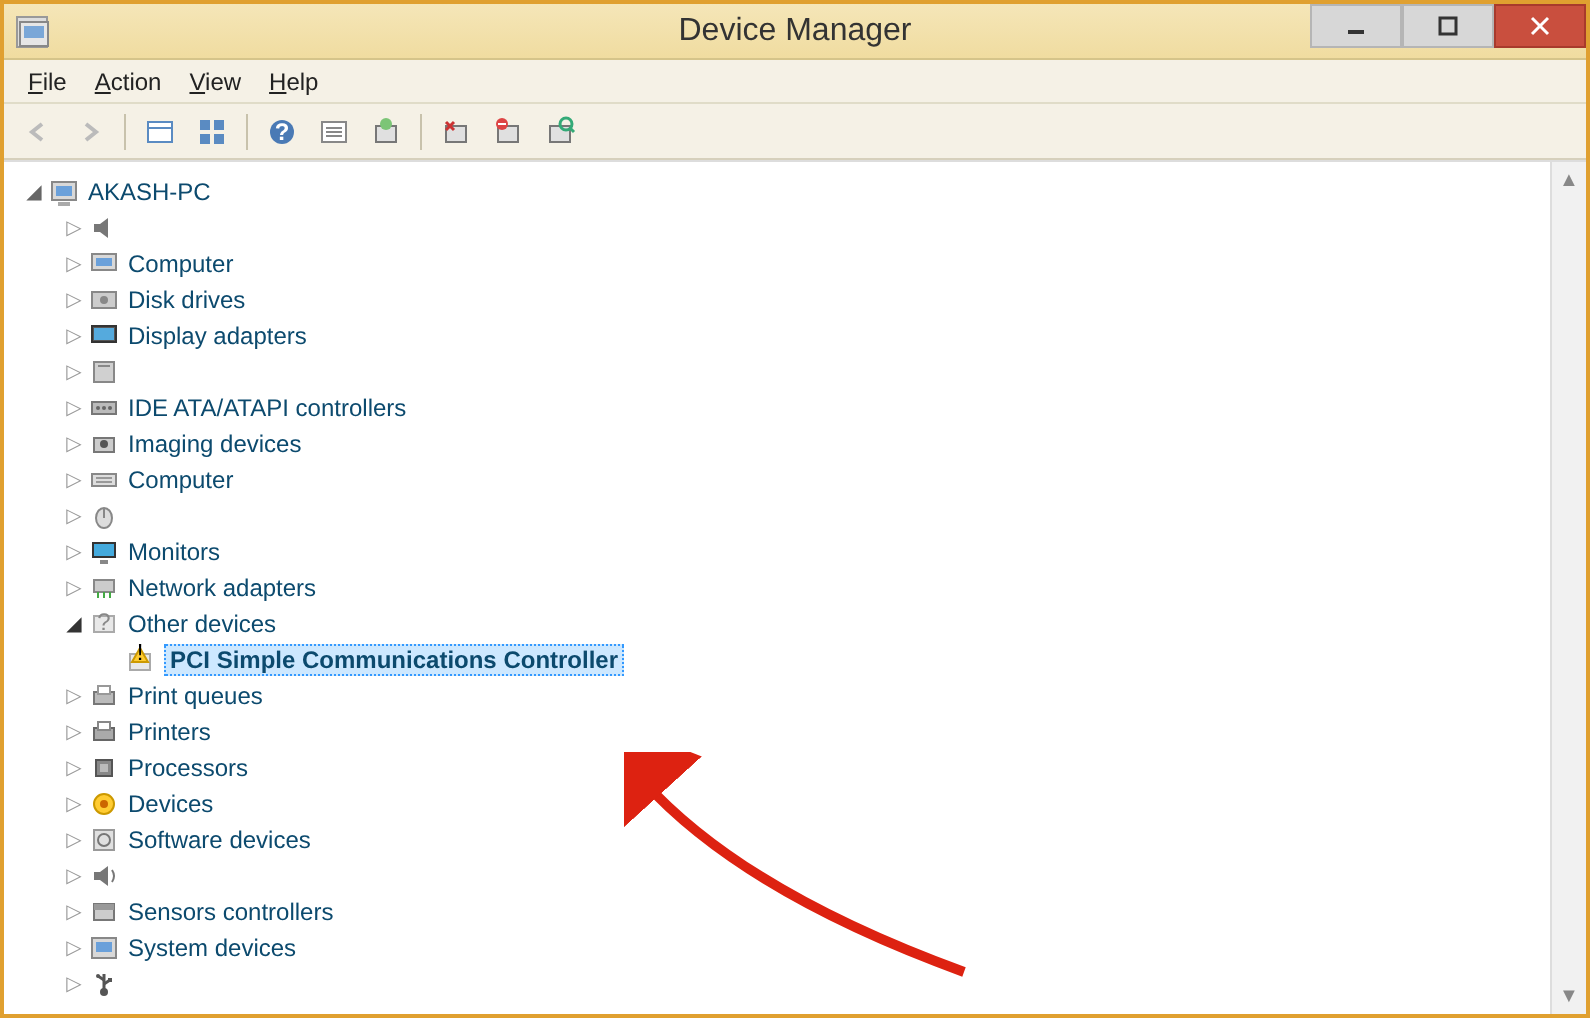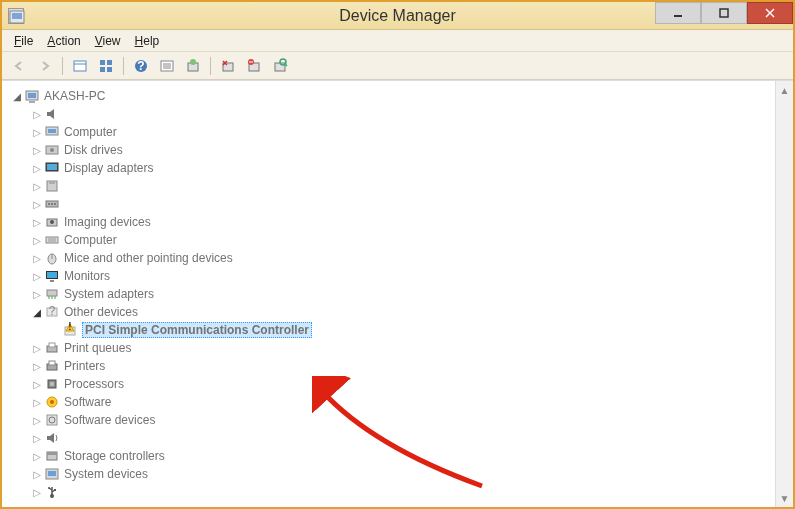--- a/index.html
+++ b/index.html
@@ -150,21 +150,21 @@
     }
     .node-icon {
       width: 16px;
       height: 16px;
       margin-right: 4px;
       display: inline-flex;
       align-items:center;
       justify-content:center;
     }
     .node-label {
-      color: #737373;
+      color: #0c4a6e;
       text-align: center;
     }
     .selected .node-label {
       background: #cde8ff;
       border: 1px dotted #3399ff;
       padding: 0 2px;
       font-weight: bold;
     }
     .arrow {
       position: absolute;
@@ -349,20 +349,21 @@
         <div class="tree-row" style="padding-left: 24px;">
           <span class="expander" style="color:#999">▷</span>
           <span class="node-icon">
             <svg width="16" height="16">
               <rect x="2" y="5" width="12" height="6" fill="#bbb" stroke="#777"></rect>
               <circle cx="5" cy="8" r="1" fill="#666"></circle>
               <circle cx="8" cy="8" r="1" fill="#666"></circle>
               <circle cx="11" cy="8" r="1" fill="#666"></circle>
             </svg>
           </span>
+          <span class="node-label">IDE ATA/ATAPI controllers</span>
         </div>
         <div class="tree-row" style="padding-left: 24px;">
           <span class="expander" style="color:#999">▷</span>
           <span class="node-icon">
             <svg width="16" height="16">
               <rect x="3" y="5" width="10" height="7" fill="#ccc" stroke="#777"></rect>
               <circle cx="8" cy="8" r="2" fill="#555"></circle>
             </svg>
           </span>
           <span class="node-label">Imaging devices</span>
@@ -379,21 +380,20 @@
           <span class="node-label">Computer</span>
         </div>
         <div class="tree-row" style="padding-left: 24px;">
           <span class="expander" style="color:#999">▷</span>
           <span class="node-icon">
             <svg width="16" height="16">
               <ellipse cx="8" cy="9" rx="4" ry="5" fill="#ddd" stroke="#888"></ellipse>
               <line x1="8" y1="4" x2="8" y2="9" stroke="#888"></line>
             </svg>
           </span>
-          <span class="node-label">Mice and other pointing devices</span>
         </div>
         <div class="tree-row" style="padding-left: 24px;">
           <span class="expander" style="color:#999">▷</span>
           <span class="node-icon">
             <svg width="16" height="16">
               <rect x="2" y="3" width="12" height="8" fill="#333"></rect>
               <rect x="3" y="4" width="10" height="6" fill="#4ad"></rect>
               <rect x="6" y="12" width="4" height="2" fill="#888"></rect>
             </svg>
           </span>
@@ -402,21 +402,21 @@
         <div class="tree-row" style="padding-left: 24px;">
           <span class="expander" style="color:#999">▷</span>
           <span class="node-icon">
             <svg width="16" height="16">
               <rect x="3" y="4" width="10" height="6" fill="#ccc" stroke="#888"></rect>
               <line x1="5" y1="10" x2="5" y2="13" stroke="#4a4"></line>
               <line x1="8" y1="10" x2="8" y2="13" stroke="#4a4"></line>
               <line x1="11" y1="10" x2="11" y2="13" stroke="#4a4"></line>
             </svg>
           </span>
-          <span class="node-label">System adapters</span>
+          <span class="node-label">Network adapters</span>
         </div>
         <div class="tree-row" style="padding-left: 24px;">
           <span class="expander" style="color:#333">◢</span>
           <span class="node-icon">
             <svg width="16" height="16">
               <rect x="3" y="4" width="10" height="8" fill="#e8e8e8" stroke="#aaa"></rect>
               <text x="8" y="11" text-anchor="middle" font-size="8" fill="#888">?</text>
             </svg>
           </span>
           <span class="node-label">Other devices</span>
@@ -462,21 +462,21 @@
           <span class="node-label">Processors</span>
         </div>
         <div class="tree-row" style="padding-left: 24px;">
           <span class="expander" style="color:#999">▷</span>
           <span class="node-icon">
             <svg width="16" height="16">
               <circle cx="8" cy="8" r="5" fill="#fc3" stroke="#c90"></circle>
               <circle cx="8" cy="8" r="2" fill="#c60"></circle>
             </svg>
           </span>
-          <span class="node-label">Software</span>
+          <span class="node-label">Devices</span>
         </div>
         <div class="tree-row" style="padding-left: 24px;">
           <span class="expander" style="color:#999">▷</span>
           <span class="node-icon">
             <svg width="16" height="16">
               <rect x="3" y="3" width="10" height="10" fill="#e0e0e0" stroke="#999"></rect>
               <circle cx="8" cy="8" r="3" fill="none" stroke="#777"></circle>
             </svg>
           </span>
           <span class="node-label">Software devices</span>
@@ -491,21 +491,21 @@
           </span>
         </div>
         <div class="tree-row" style="padding-left: 24px;">
           <span class="expander" style="color:#999">▷</span>
           <span class="node-icon">
             <svg width="16" height="16">
               <rect x="3" y="4" width="10" height="8" fill="#ccc" stroke="#777"></rect>
               <rect x="3" y="4" width="10" height="3" fill="#999"></rect>
             </svg>
           </span>
-          <span class="node-label">Storage controllers</span>
+          <span class="node-label">Sensors controllers</span>
         </div>
         <div class="tree-row" style="padding-left: 24px;">
           <span class="expander" style="color:#999">▷</span>
           <span class="node-icon">
             <svg width="16" height="16">
               <rect x="2" y="3" width="12" height="10" fill="#d8d8d8" stroke="#888"></rect>
               <rect x="4" y="5" width="8" height="5" fill="#6aa0da"></rect>
             </svg>
           </span>
           <span class="node-label">System devices</span>

